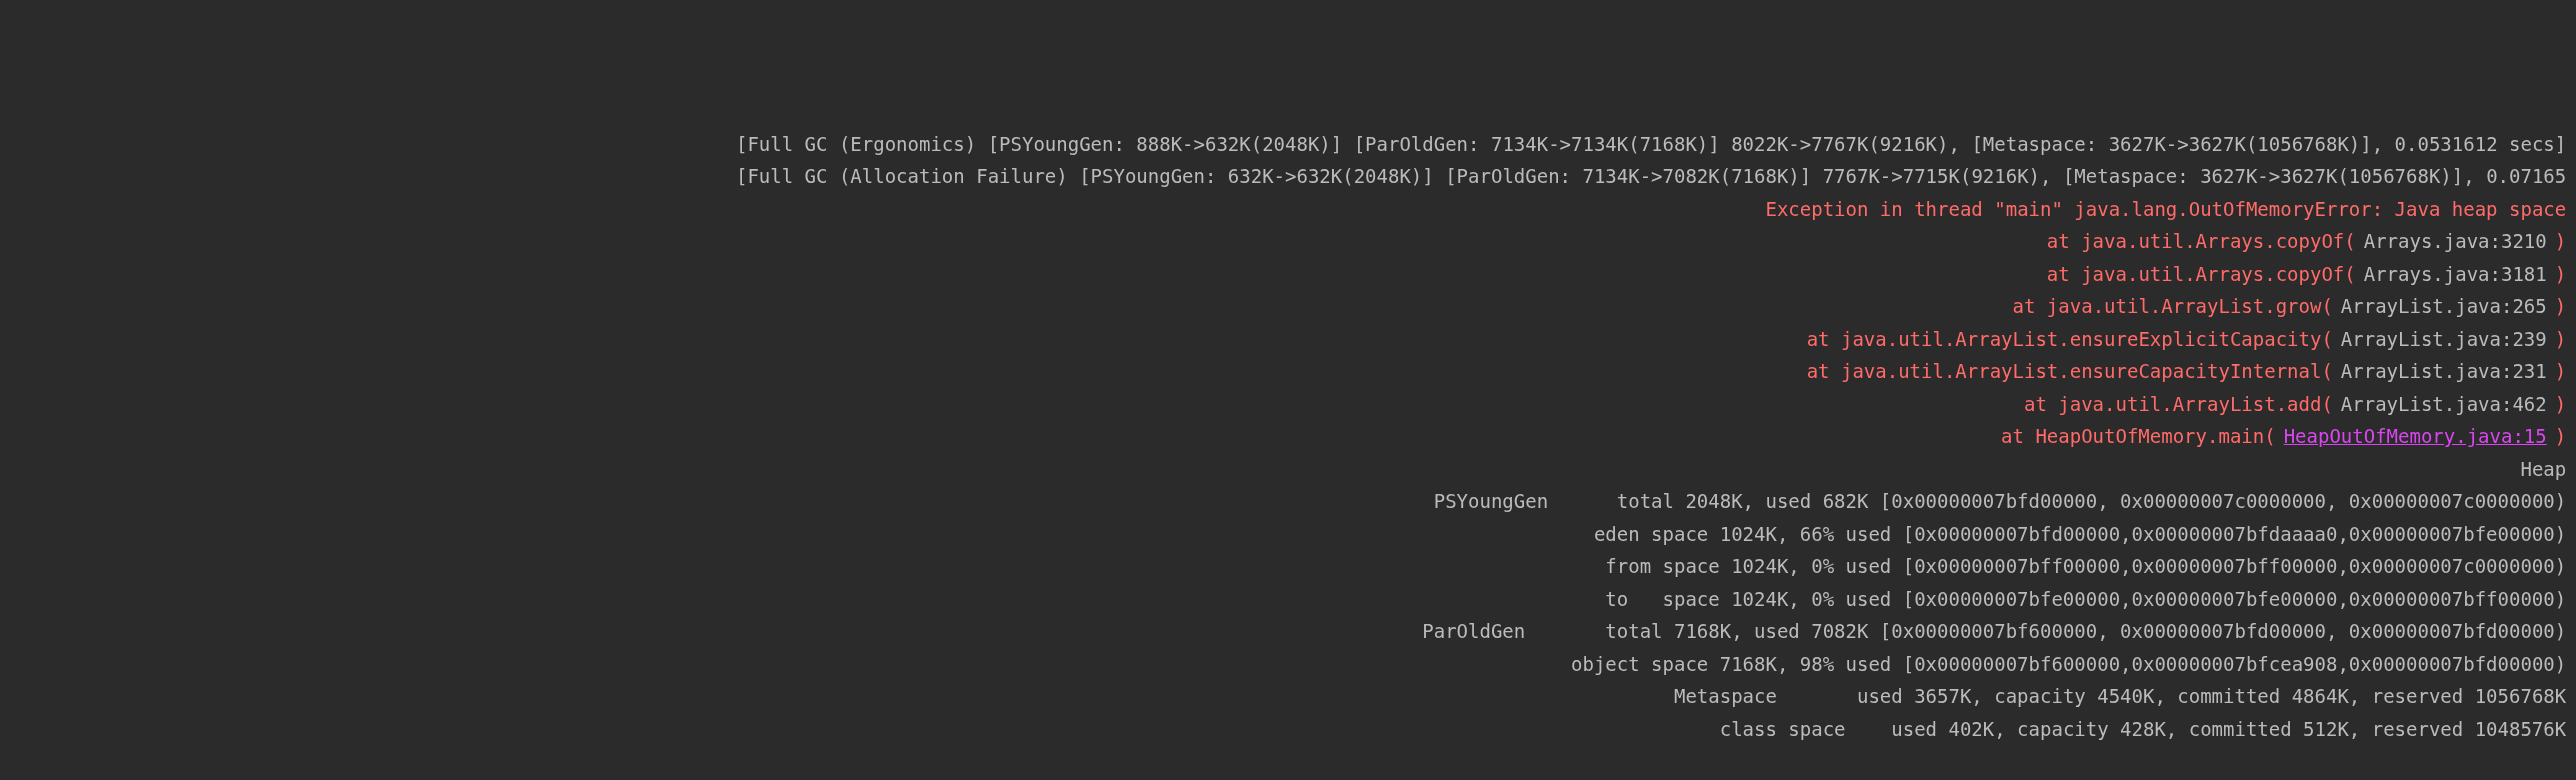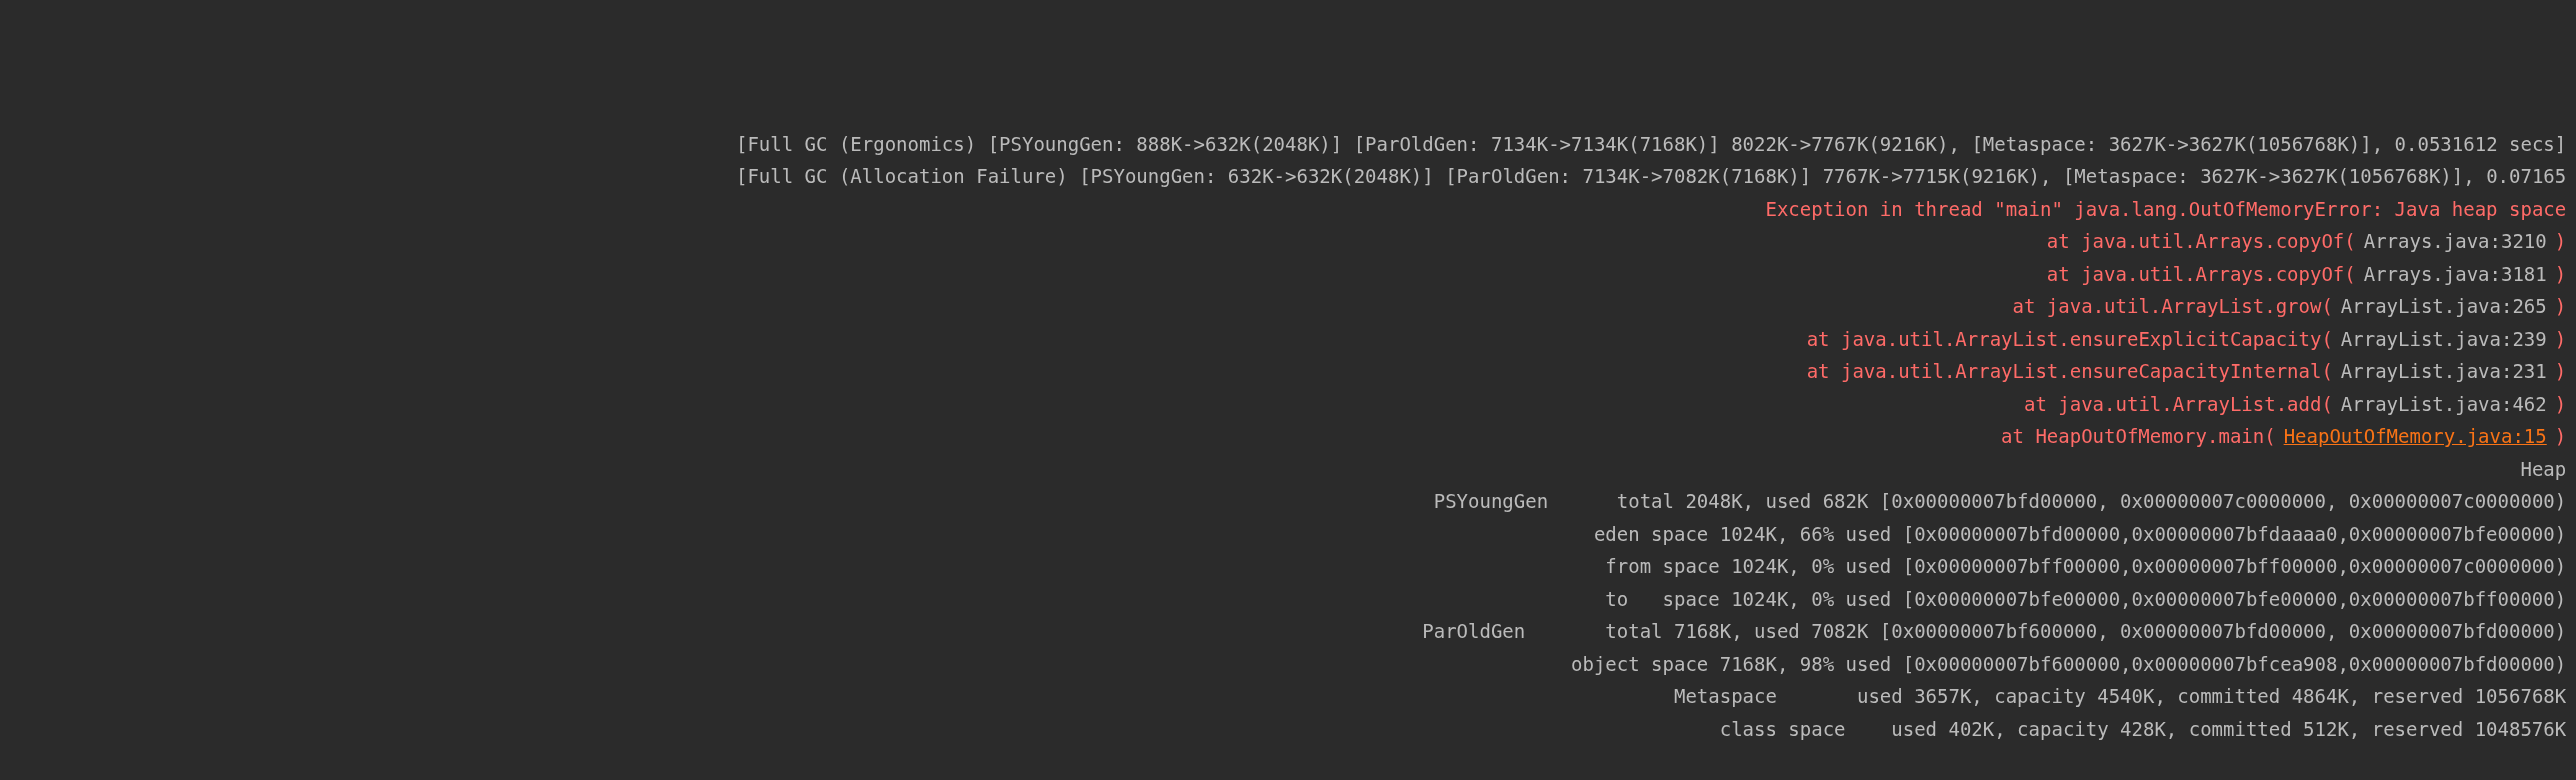--- a/index.html
+++ b/index.html
@@ -9,21 +9,21 @@
       font-size: 19px;
       line-height: 1.5;
       white-space: pre;
       overflow-x: auto;
       padding: 3.8px 5.8px;
       width: 2576px;
     }
     .gray { color: #bbbbbb; }
     .red  { color: #ff6b68; }
     .link { color: #bbbbbb; cursor: pointer; }
-    .link-blue { color: #f97316; text-decoration: underline; cursor: pointer; }
+    .link-blue { color: #d946ef; text-decoration: underline; cursor: pointer; }
     .line { display: block; }
   </style>
 </head>
 <body>
 
 
 
 <div id="console"><div class="line"><span class="gray">[Full GC (Ergonomics) [PSYoungGen: 888K-&gt;632K(2048K)] [ParOldGen: 7134K-&gt;7134K(7168K)] 8022K-&gt;7767K(9216K), [Metaspace: 3627K-&gt;3627K(1056768K)], 0.0531612 secs]</span></div><div class="line"><span class="gray">[Full GC (Allocation Failure) [PSYoungGen: 632K-&gt;632K(2048K)] [ParOldGen: 7134K-&gt;7082K(7168K)] 7767K-&gt;7715K(9216K), [Metaspace: 3627K-&gt;3627K(1056768K)], 0.07165</span></div><div class="line"><span class="red">Exception in thread "main" java.lang.OutOfMemoryError: Java heap space</span></div><div class="line"><span class="red">    at java.util.Arrays.copyOf(</span><span class="link">Arrays.java:3210</span><span class="red">)</span></div><div class="line"><span class="red">    at java.util.Arrays.copyOf(</span><span class="link">Arrays.java:3181</span><span class="red">)</span></div><div class="line"><span class="red">    at java.util.ArrayList.grow(</span><span class="link">ArrayList.java:265</span><span class="red">)</span></div><div class="line"><span class="red">    at java.util.ArrayList.ensureExplicitCapacity(</span><span class="link">ArrayList.java:239</span><span class="red">)</span></div><div class="line"><span class="red">    at java.util.ArrayList.ensureCapacityInternal(</span><span class="link">ArrayList.java:231</span><span class="red">)</span></div><div class="line"><span class="red">    at java.util.ArrayList.add(</span><span class="link">ArrayList.java:462</span><span class="red">)</span></div><div class="line"><span class="red">    at HeapOutOfMemory.main(</span><span class="link-blue">HeapOutOfMemory.java:15</span><span class="red">)</span></div><div class="line"><span class="gray">Heap</span></div><div class="line"><span class="gray"> PSYoungGen      total 2048K, used 682K [0x00000007bfd00000, 0x00000007c0000000, 0x00000007c0000000)</span></div><div class="line"><span class="gray">  eden space 1024K, 66% used [0x00000007bfd00000,0x00000007bfdaaaa0,0x00000007bfe00000)</span></div><div class="line"><span class="gray">  from space 1024K, 0% used [0x00000007bff00000,0x00000007bff00000,0x00000007c0000000)</span></div><div class="line"><span class="gray">  to   space 1024K, 0% used [0x00000007bfe00000,0x00000007bfe00000,0x00000007bff00000)</span></div><div class="line"><span class="gray"> ParOldGen       total 7168K, used 7082K [0x00000007bf600000, 0x00000007bfd00000, 0x00000007bfd00000)</span></div><div class="line"><span class="gray">  object space 7168K, 98% used [0x00000007bf600000,0x00000007bfcea908,0x00000007bfd00000)</span></div><div class="line"><span class="gray"> Metaspace       used 3657K, capacity 4540K, committed 4864K, reserved 1056768K</span></div><div class="line"><span class="gray">  class space    used 402K, capacity 428K, committed 512K, reserved 1048576K</span></div></div>
 
 

